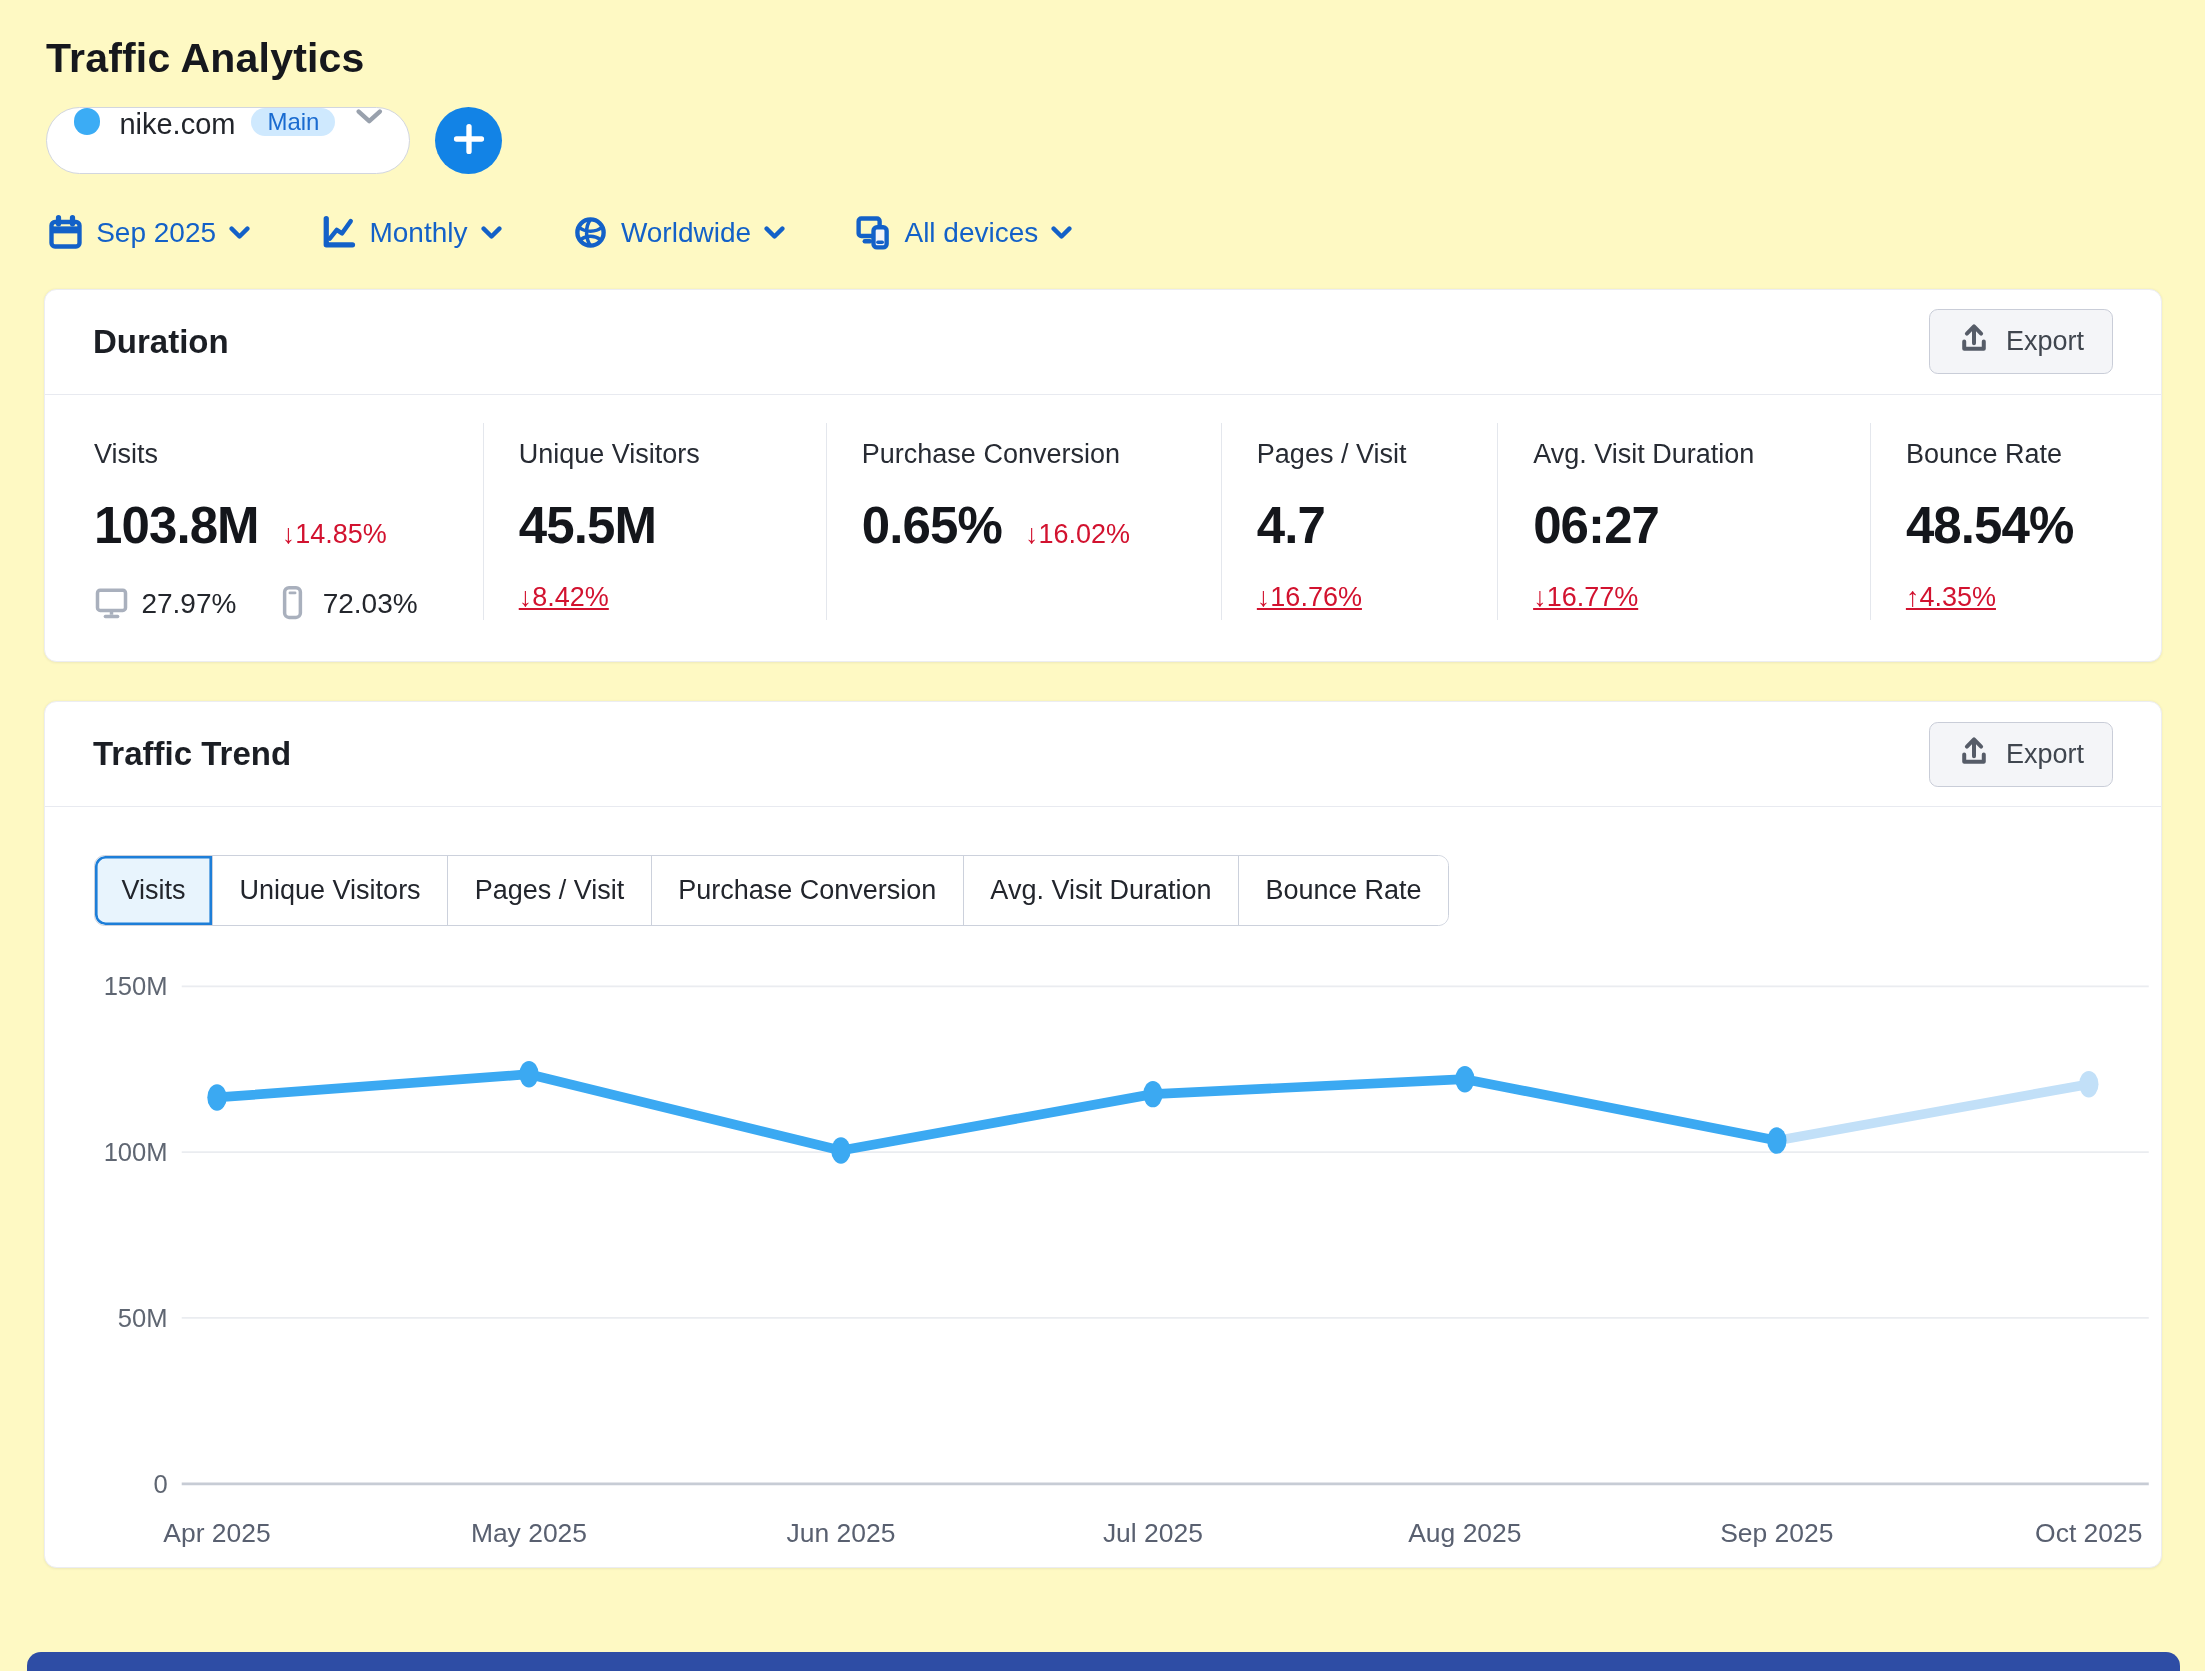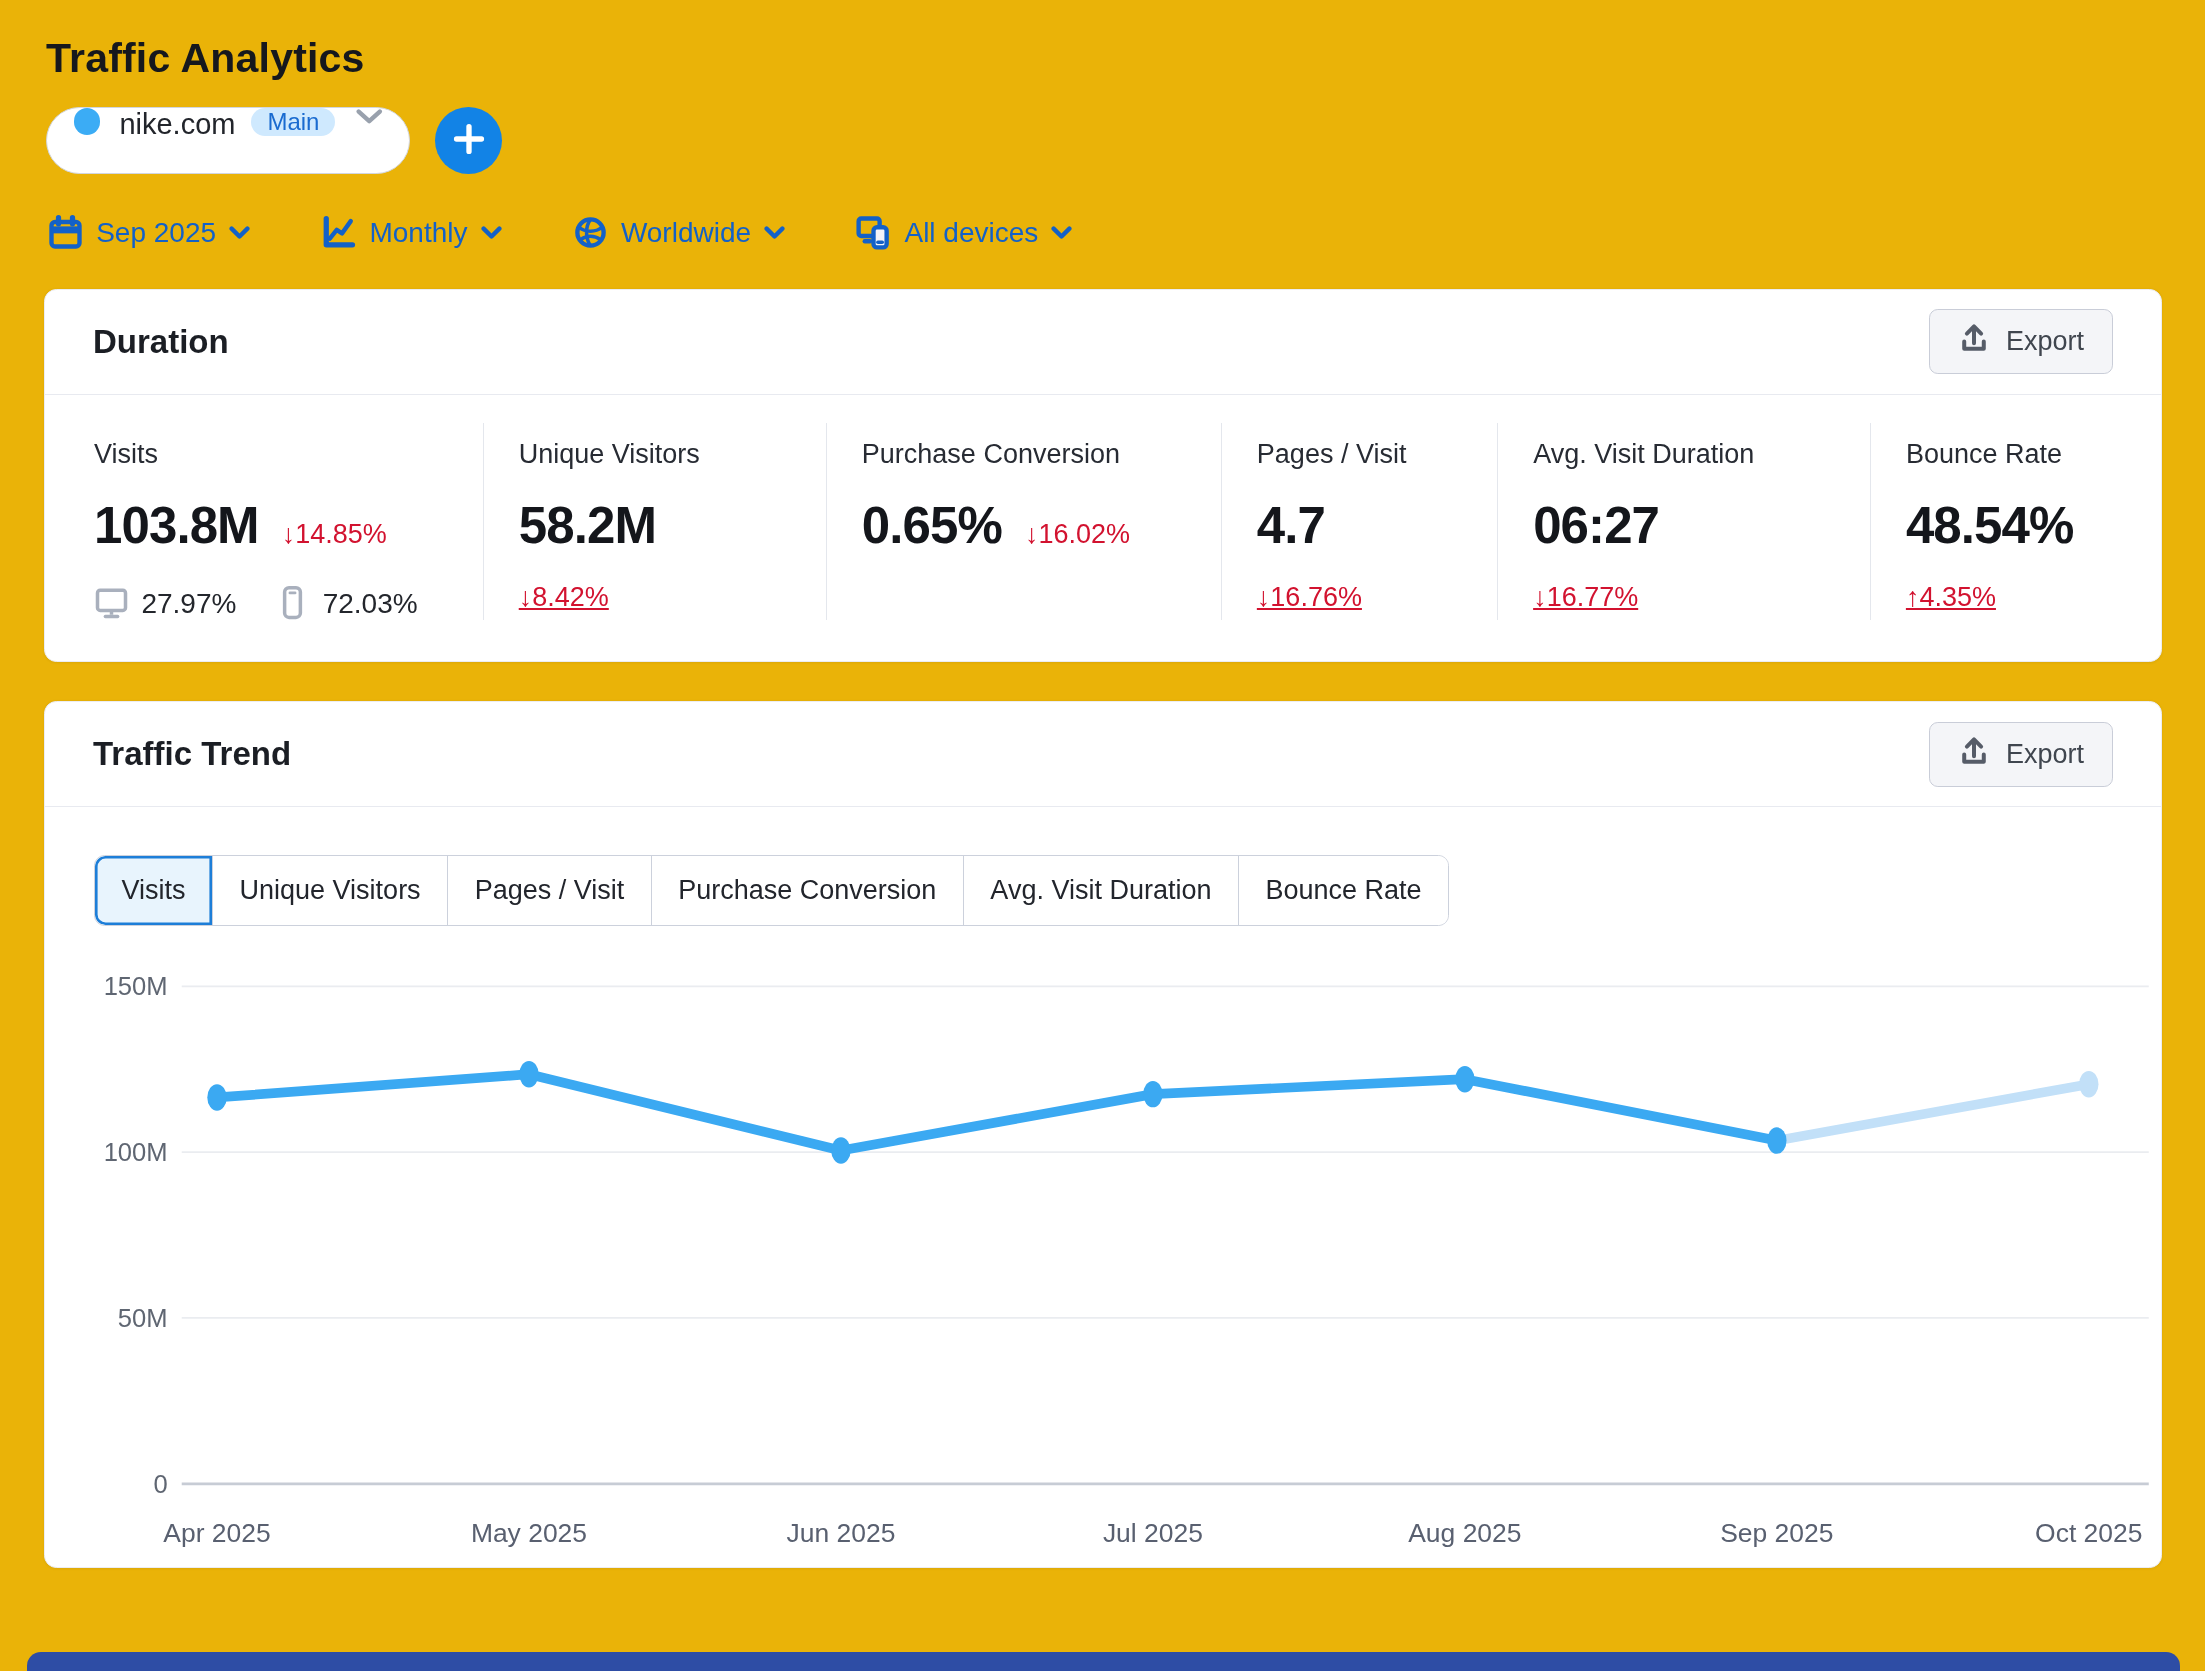--- a/index.html
+++ b/index.html
@@ -1,17 +1,17 @@
 <!DOCTYPE html>
 <html style="font-size:14px"><head>
 <meta charset="utf-8">
 <style>
   html,body{margin:0;padding:0;background:#e9eaee;}
   .page{
-    position:relative;width:2206px;height:1672px;background:#eab308;
+    position:relative;width:2206px;height:1672px;background:#fef9c3;
     font-family:"Liberation Sans","DejaVu Sans",sans-serif;color:#1b1e24;
     overflow:hidden;box-sizing:border-box;
   }
   *,*:before,*:after{box-sizing:border-box;}
 
   
   .page-title{margin:0;padding:35px 0 0 46px;font-size:41px;font-weight:700;color:#16181d;letter-spacing:0.2px;}
   .selector-row{display:flex;align-items:center;gap:25px;margin:25px 0 0 46px;}
   .domain-pill{
     display:inline-flex;align-items:flex-start;height:67px;padding:0 26.5px;
@@ -215,21 +215,21 @@
                 <path d="M17 9 H23" stroke="#a9b0bd" stroke-width="3" stroke-linecap="round"></path>
               </svg>
           </span>
           <span>72.03%</span>
         </div>
       </div>
 
       <div class="metric g39">
         <div class="m-label">Unique Visitors</div>
         <div class="m-valrow">
-            <span class="m-value">58.2M</span>
+            <span class="m-value">45.5M</span>
           </div>
         <span class="m-change below">↓8.42%</span>
       </div>
 
       <div class="metric g46">
         <div class="m-label">Purchase Conversion</div>
         <div class="m-valrow">
           <span class="m-value">0.65%</span>
           <span class="m-change">↓16.02%</span>
         </div>

